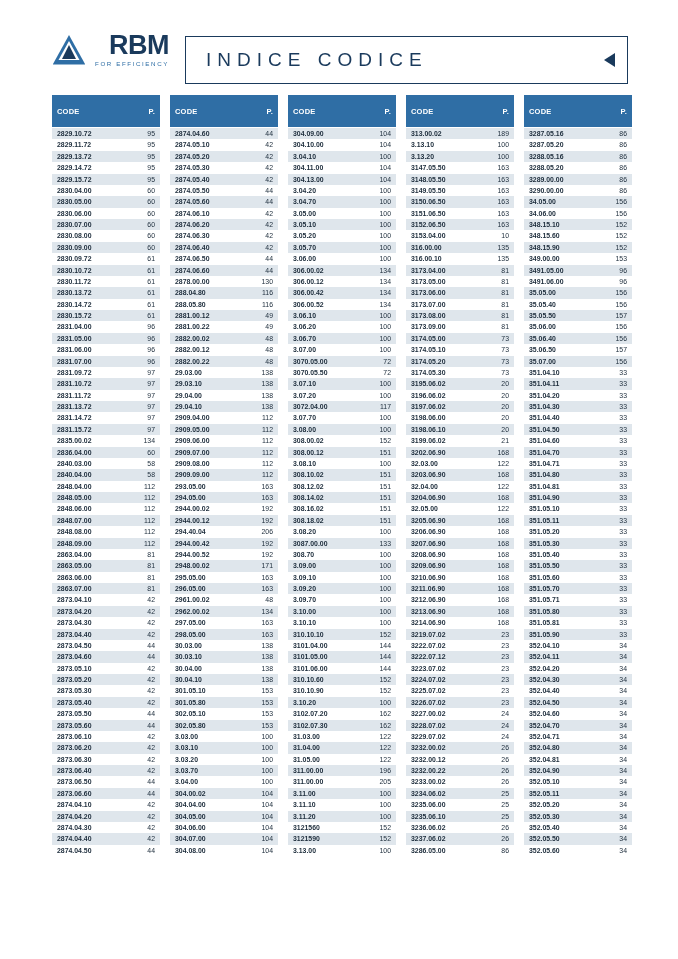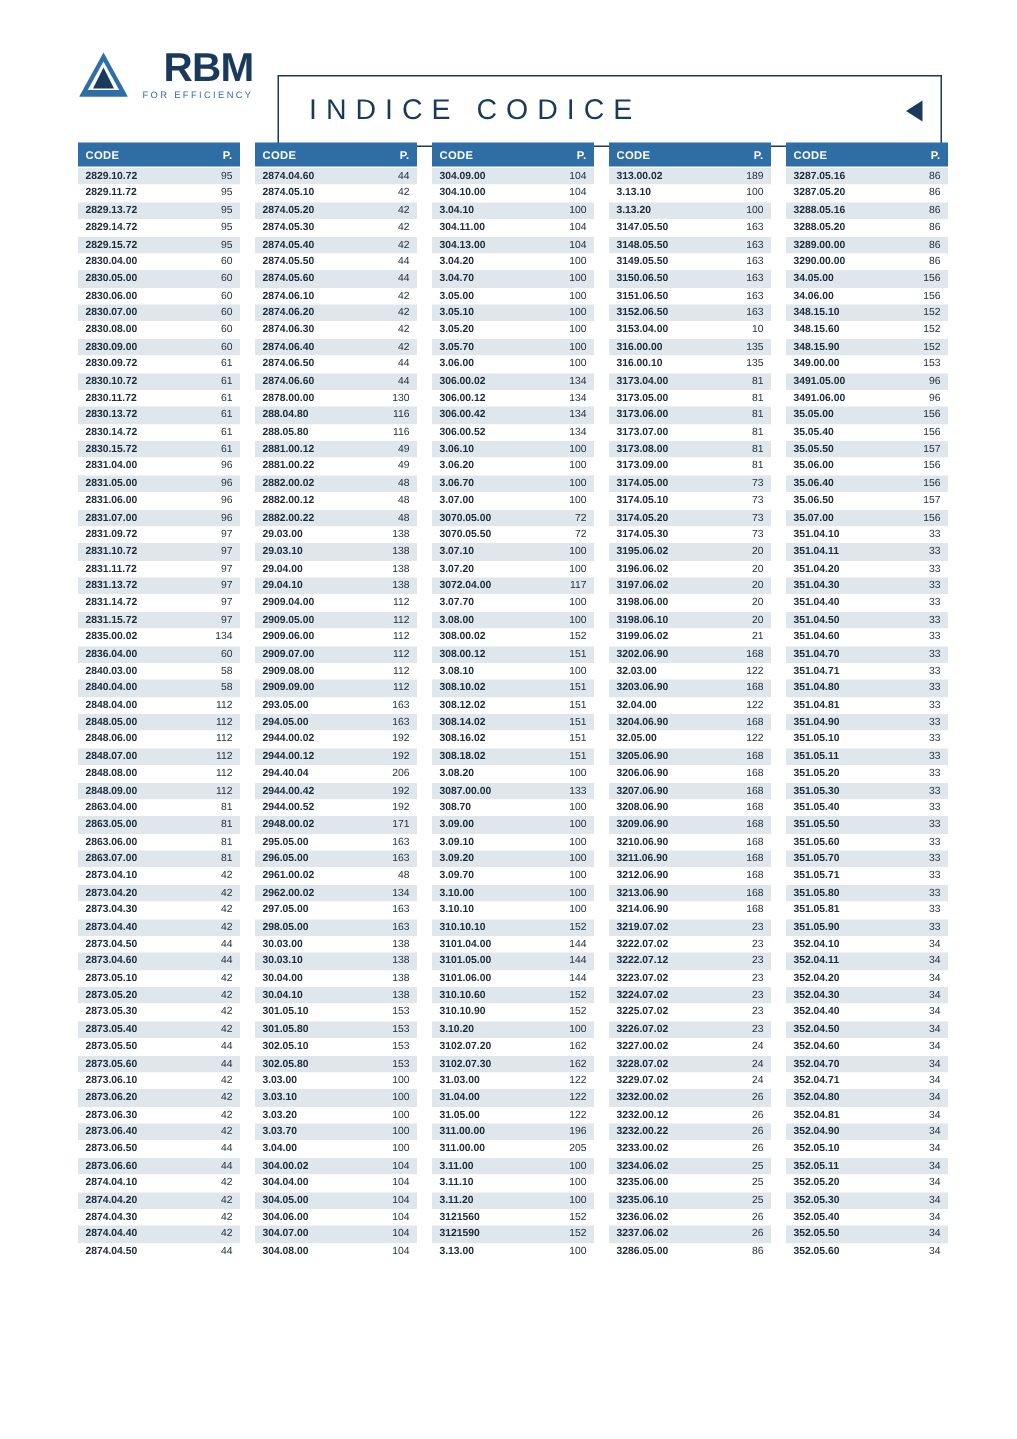--- a/index.html
+++ b/index.html
@@ -26,21 +26,21 @@
   .logo-word{
     font-size:27px;font-weight:bold;letter-spacing:-0.5px;color:#1a3a5c;
     display:block;
     text-align:right;
   }
   .logo-sub{
     font-size:6.2px;letter-spacing:1.6px;color:#2f6ea5;display:block;
     margin-top:2px;margin-left:2px;
   }
   .title-bar{
-    position:absolute;left:185px;top:26px;width:441px;height:46px;
+    position:absolute;left:185px;top:12px;width:441px;height:46px;
     border:1px solid #1a3a5c;
     display:flex;align-items:center;
   }
   .title-bar .title-text{
     font-size:19px;letter-spacing:6px;color:#1a3a5c;margin-left:20px;
     font-weight:normal;
   }
   .title-arrow{
     position:absolute;right:12px;top:50%;transform:translateY(-50%);
     width:0;height:0;border-top:7px solid transparent;border-bottom:7px solid transparent;
@@ -49,21 +49,21 @@
 
   
   .columns{
     position:absolute;left:52px;top:95px;width:580px;
     display:flex;justify-content:space-between;
   }
   .col{width:108px;}
   .col-head{
     background:#2f6ea5;color:#ffffff;height:16px;
     display:flex;align-items:center;justify-content:space-between;
-    font-size:7.5px;font-weight:bold;padding:0 5px;box-sizing:border-box;
+    font-size:7.5px;font-weight:bold;padding:16px 5px;box-sizing:border-box;
     letter-spacing:0.2px;
   }
   .col-head .h-code{}
   .col-head .h-p{}
   table.tbl{
     width:100%;border-collapse:collapse;margin-top:1px;
   }
   table.tbl td{
     font-size:6.9px;padding:0;height:11.38px;line-height:11.38px;
     color:#1b2b3a;

